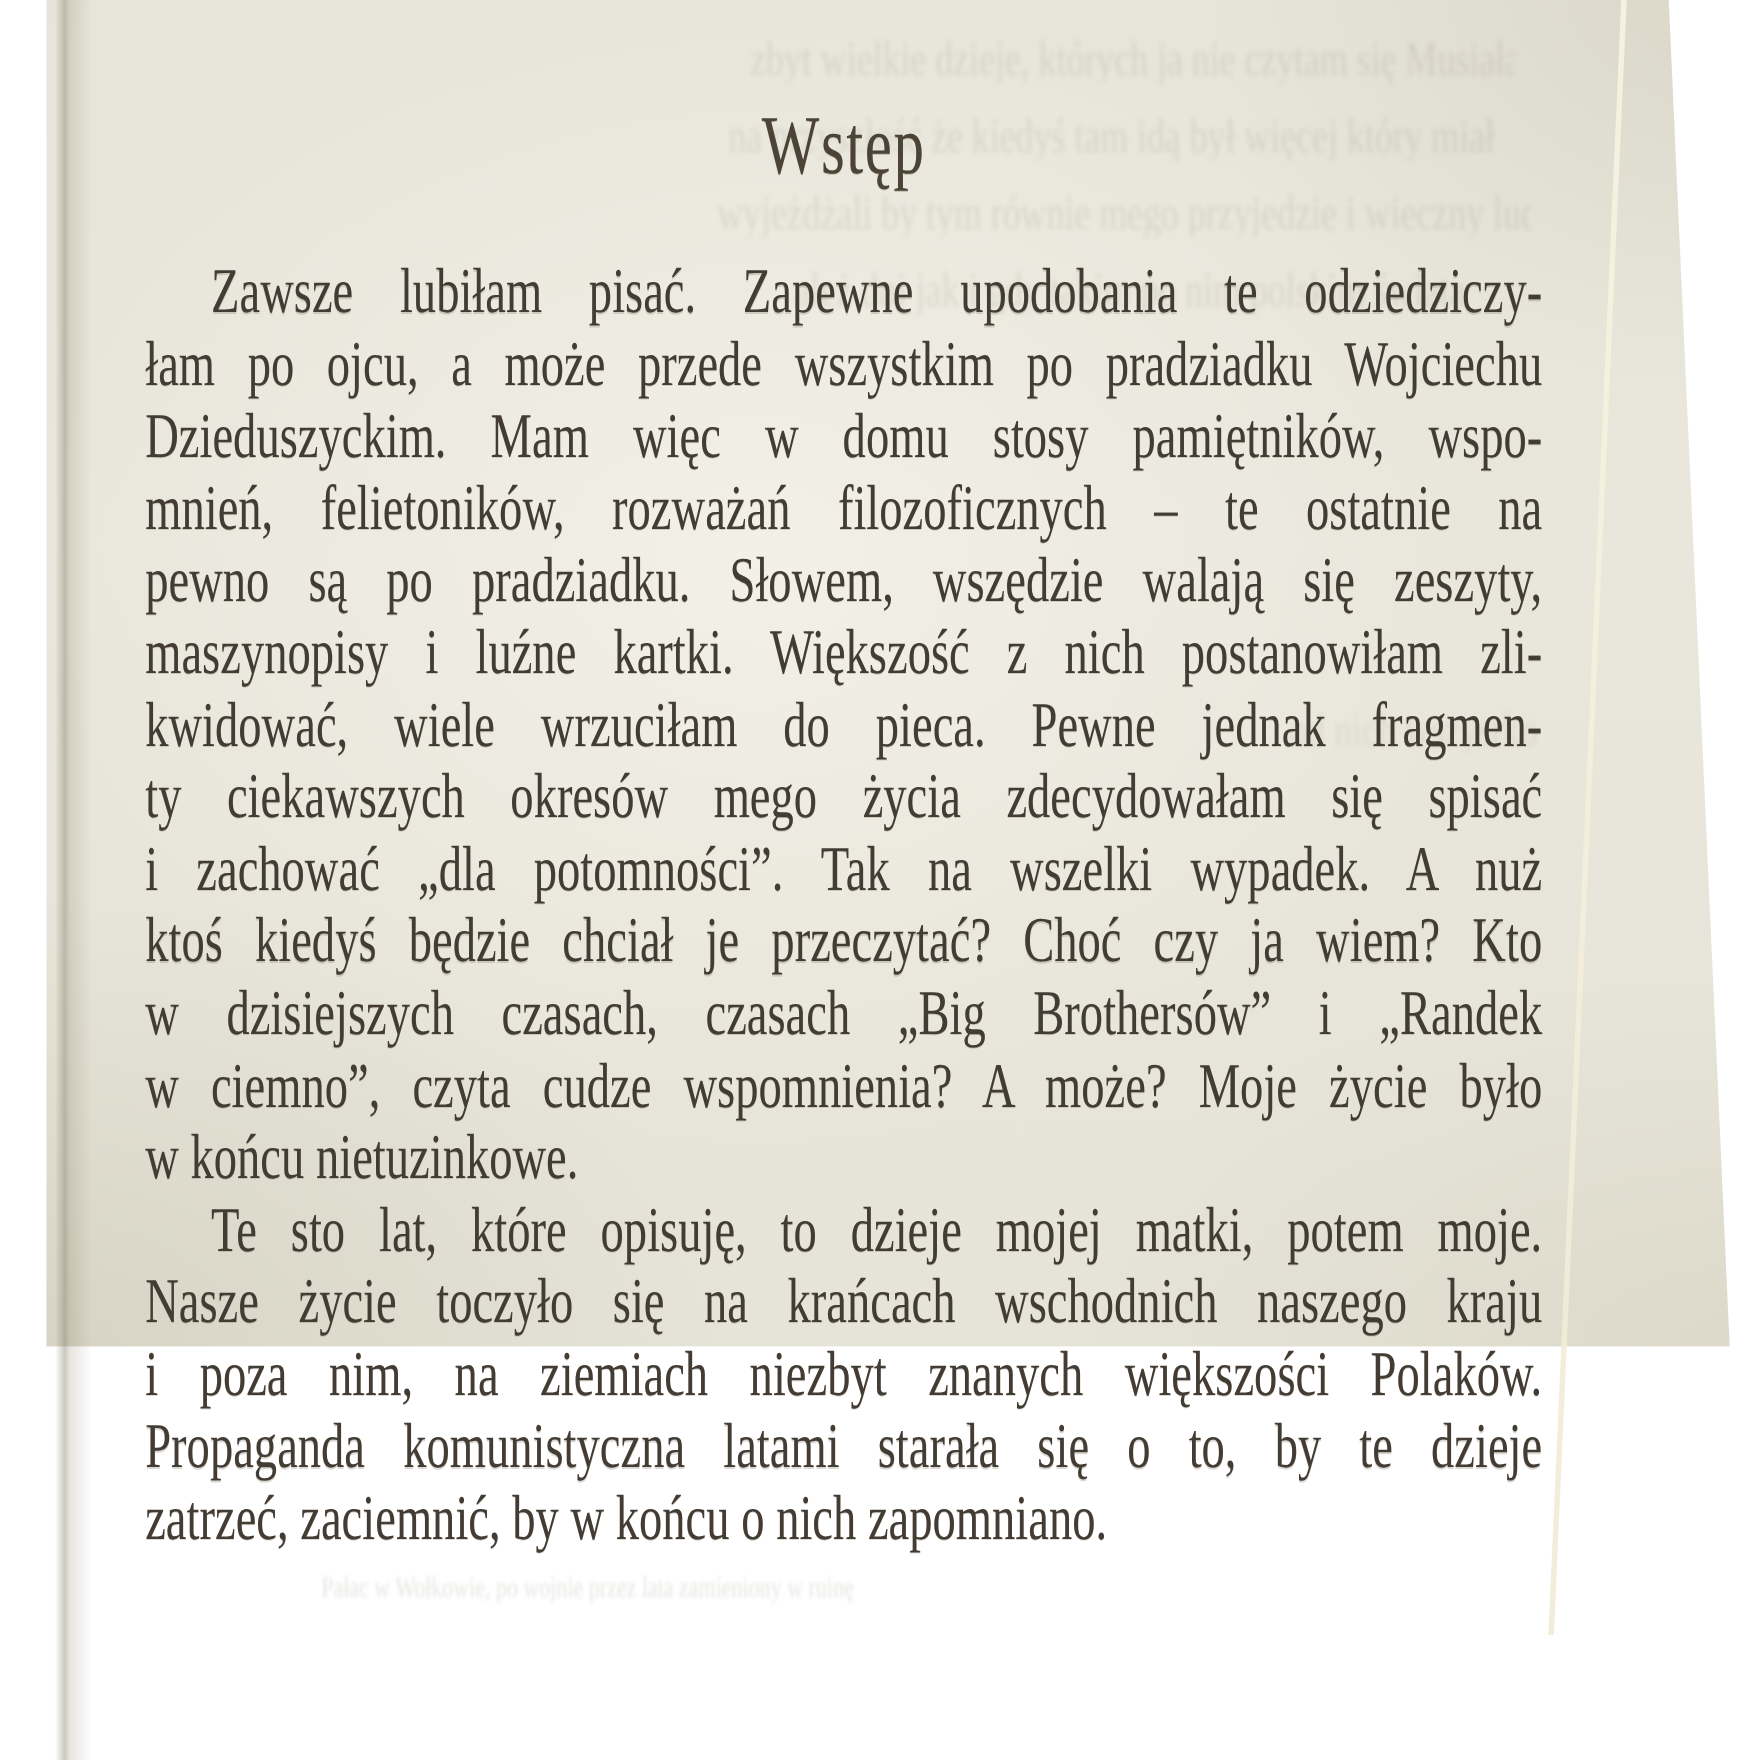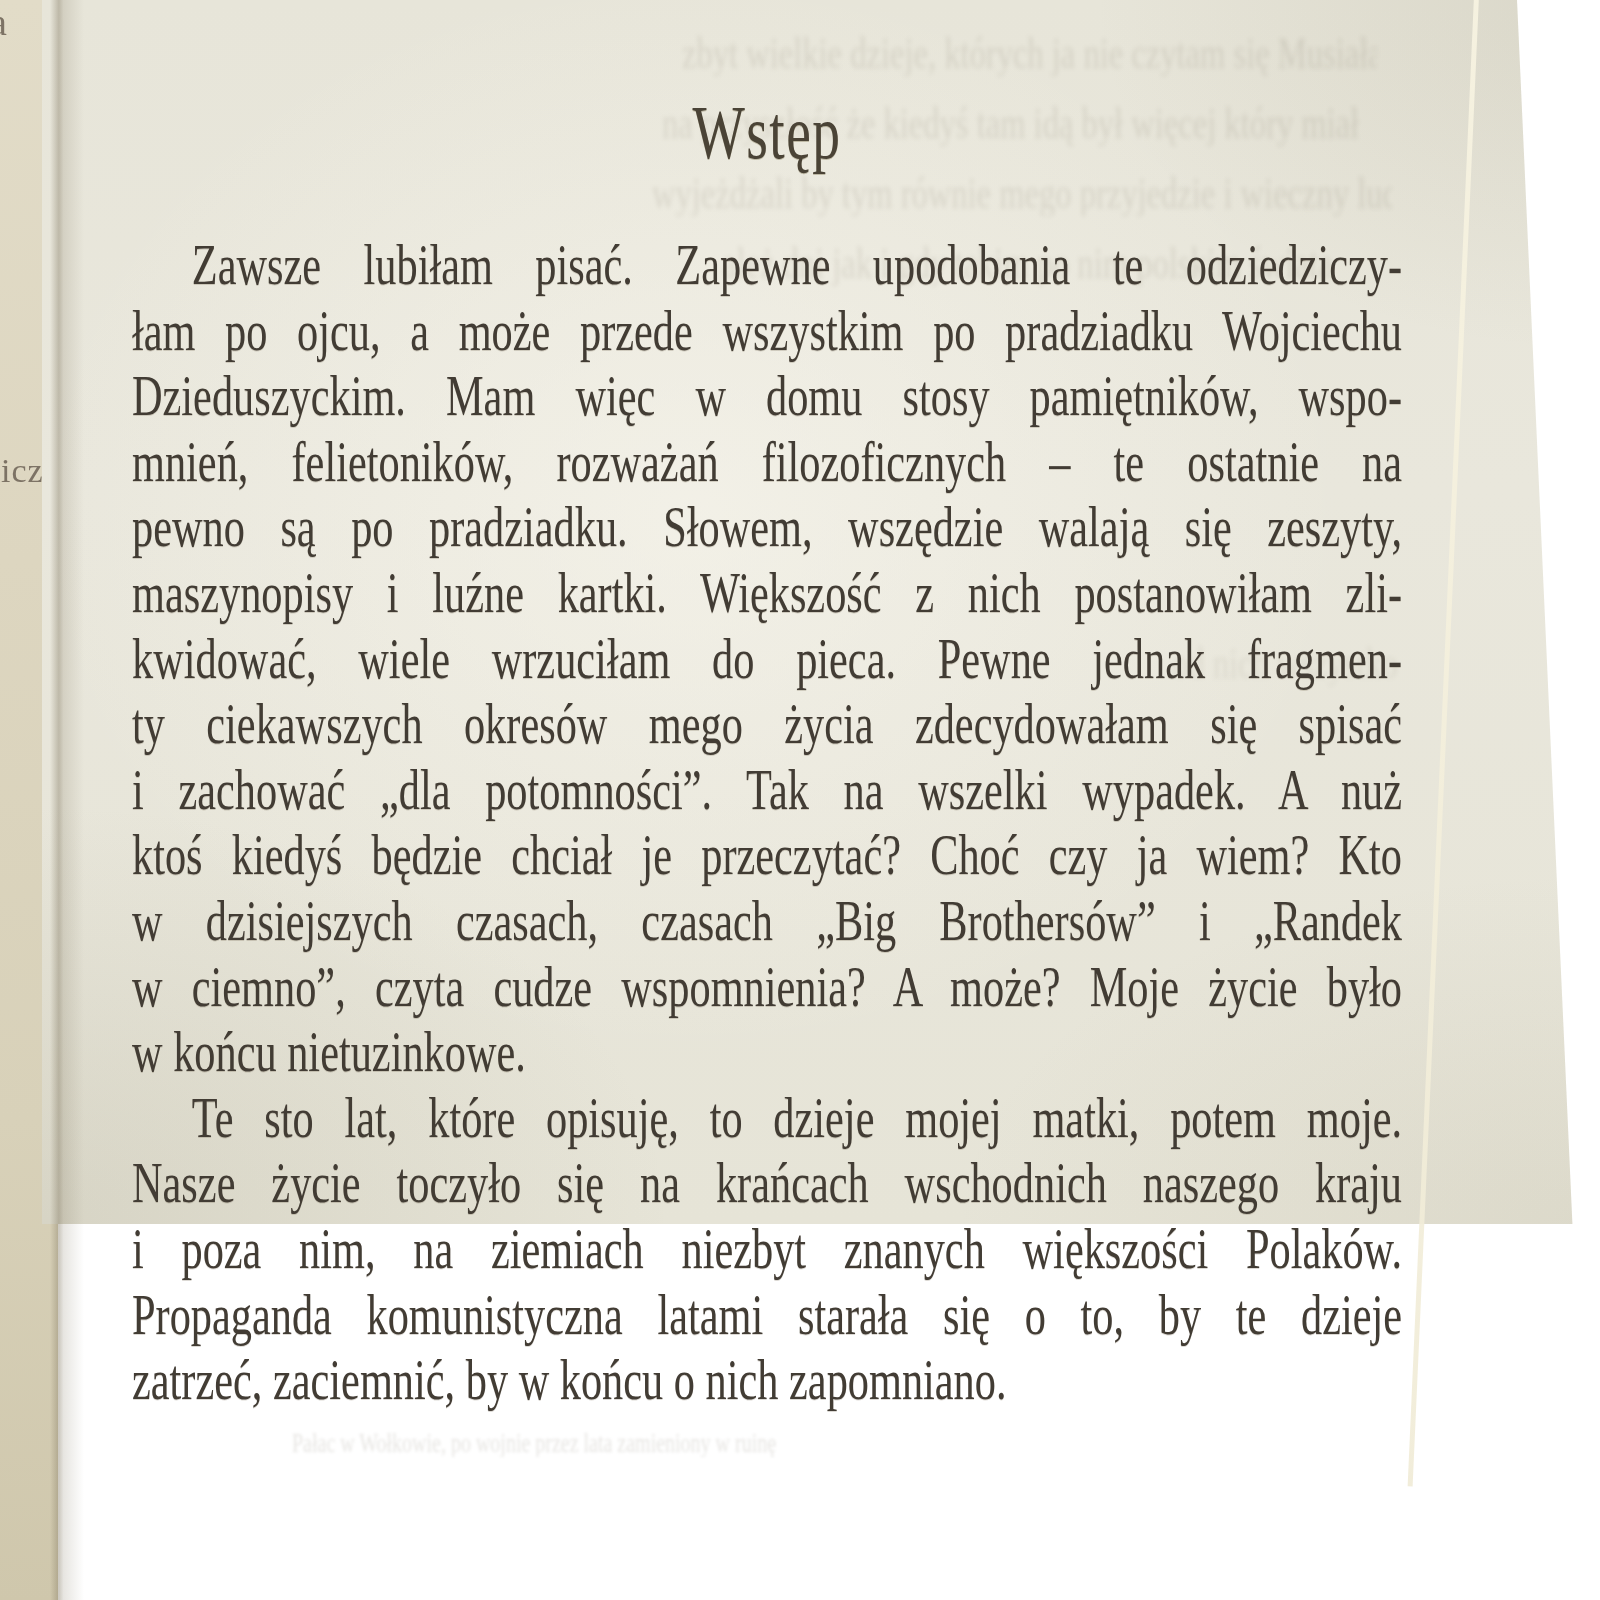--- a/index.html
+++ b/index.html
@@ -73,24 +73,20 @@
     text-shadow:0 1px 0 rgba(96,84,58,.22);
   }
   .line.indent{padding-left:82px;}
   .line.para-end{text-align-last:left;}
 </style>
 </head>
 <body>
 
 <div class="canvas">
 
-  <div class="facing-page">
-    <span class="frag frag-a">a</span>
-    <span class="frag frag-icz">icz</span>
-  </div>
   <div class="gutter-shadow"></div>
 
   <div class="page">
 
     <div class="ghost" style="top:32px;left:640px;width:940px;">zbyt wielkie dzieje, których ja nie czytam się Musiałam</div>
     <div class="ghost" style="top:102px;left:620px;width:960px;">na przyszłość że kiedyś tam idą był więcej który miał</div>
     <div class="ghost" style="top:172px;left:610px;width:1000px;">wyjeżdżali by tym równie mego przyjedzie i wieczny lud to</div>
     <div class="ghost" style="top:242px;left:680px;width:860px;">ależ dni jak i gdy takim po nim polskim świata</div>
     <div class="ghost" style="top:642px;left:1130px;width:330px;opacity:.1;">od nich wszystko</div>
     <div class="ghost small" style="top:1430px;left:250px;width:1560px;">Pałac w Wołkowie, po wojnie przez lata zamieniony w ruinę</div>

